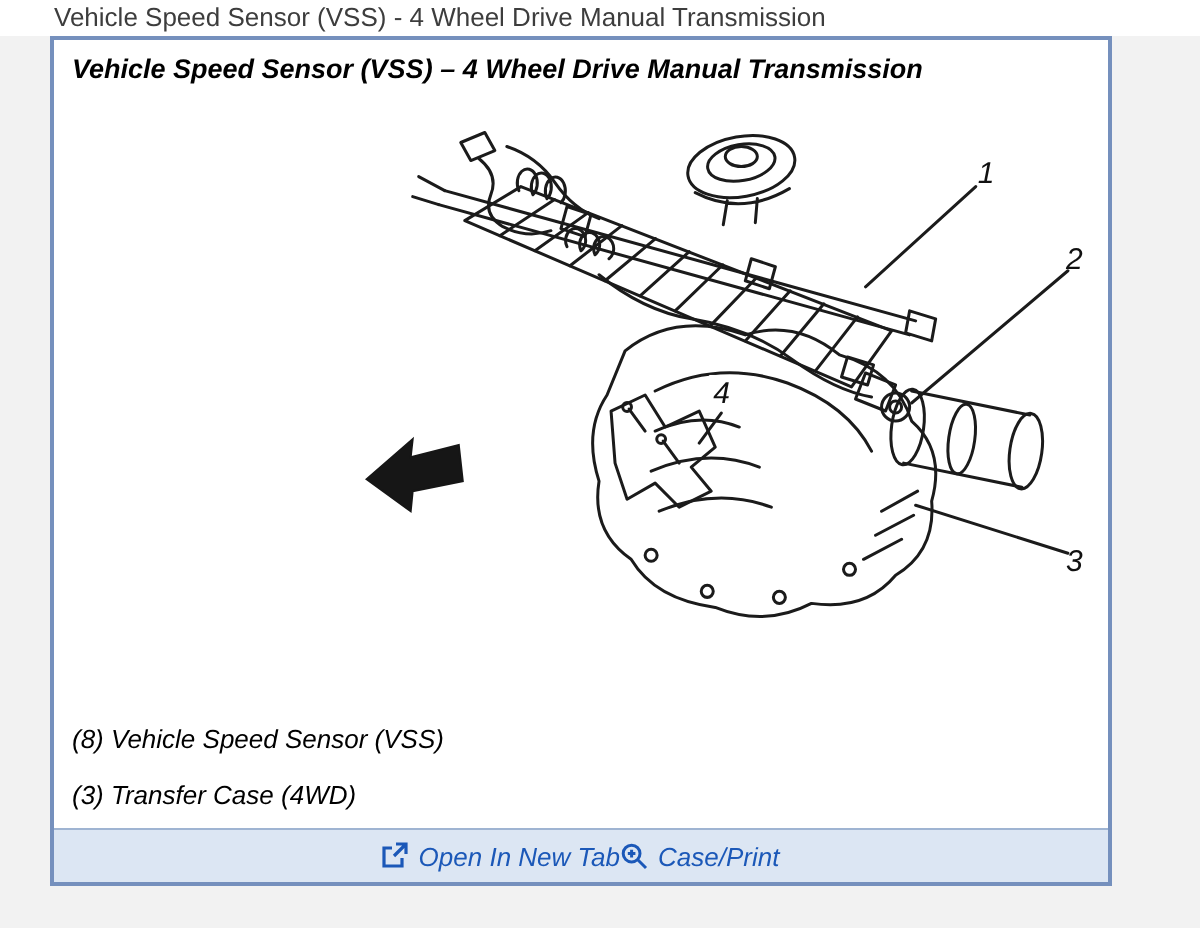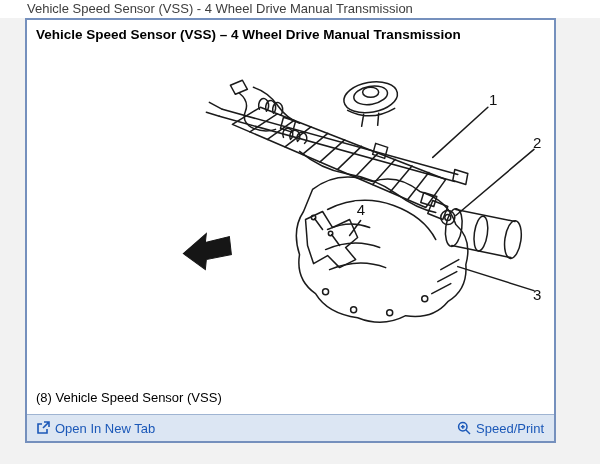--- a/index.html
+++ b/index.html
@@ -13,33 +13,33 @@
     position:absolute; top:0; left:0; width:600px; height:18px;
     background:#ffffff;
   }
   .topbar .page-title {
     font-size:13px; color:#3d3d3d; line-height:18px;
     padding-left:27px; white-space:nowrap;
   }
   .panel {
     position:absolute; left:25px; top:18px; width:531px; height:425px;
     background:#ffffff; border:2px solid #7590bd; box-sizing:border-box;
-    display:flex; flex-direction:column;
+    display:flex; flex-direction:column;font-style:italic;
   }
   .panel-title {
     font-size:13.5px; font-weight:bold; color:#000;
     padding:7px 10px 3px 9px; white-space:nowrap;
   }
   .diagram-wrap { flex:1 1 auto; min-height:0; position:relative; }
   .diagram-wrap svg { position:absolute; left:0; top:0; width:100%; height:100%; }
   .legend { padding:0 0 2px 9px; }
   .legend-item { font-size:13px; color:#000; line-height:28px; }
   .footer {
     flex:0 0 27px; background:#dce6f3; border-top:1px solid #9fb4d2;
-    display:flex; align-items:center; justify-content:space-between;
+    display:flex; align-items:center; justify-content:center;
     padding:0 10px 0 9px; box-sizing:border-box;
   }
   .link {
     display:inline-flex; align-items:center; gap:5px;
     color:#1b58b8; font-size:13px; cursor:pointer; text-decoration:none;
   }
   .link svg { display:block; }
 </style>
 </head>
 <body>
@@ -110,37 +110,38 @@
         <text x="461" y="36">1</text>
         <text x="505" y="79">2</text>
         <text x="505" y="230">3</text>
         <text x="329" y="146">4</text>
       </g>
     </svg>
   </div>
 
   <div class="legend">
     <div class="legend-item">(8) Vehicle Speed Sensor (VSS)</div>
+    <div class="legend-item">(3) Transfer Case (4WD)</div>
   </div>
 
   <div class="footer">
     <a class="link">
       <svg viewBox="0 0 14 14" width="14" height="14">
         <g fill="none" stroke="#1b58b8" stroke-width="1.6">
           <path d="M6,3 H2 V12 H11 V8"></path>
           <path d="M8,1 H13 V6 M13,1 L7,7"></path>
         </g>
       </svg>
       <span>Open In New Tab</span>
     </a>
     <a class="link">
       <svg viewBox="0 0 14 14" width="14" height="14">
         <g fill="none" stroke="#1b58b8" stroke-width="1.5">
           <circle cx="5.8" cy="5.8" r="4.2"></circle>
           <path d="M9,9 L13,13"></path>
           <path d="M5.8,3.9 V7.7 M3.9,5.8 H7.7"></path>
         </g>
       </svg>
-      <span>Speed/Print</span>
+      <span>Case/Print</span>
     </a>
   </div>
 
 </div>
 
 </body></html>

